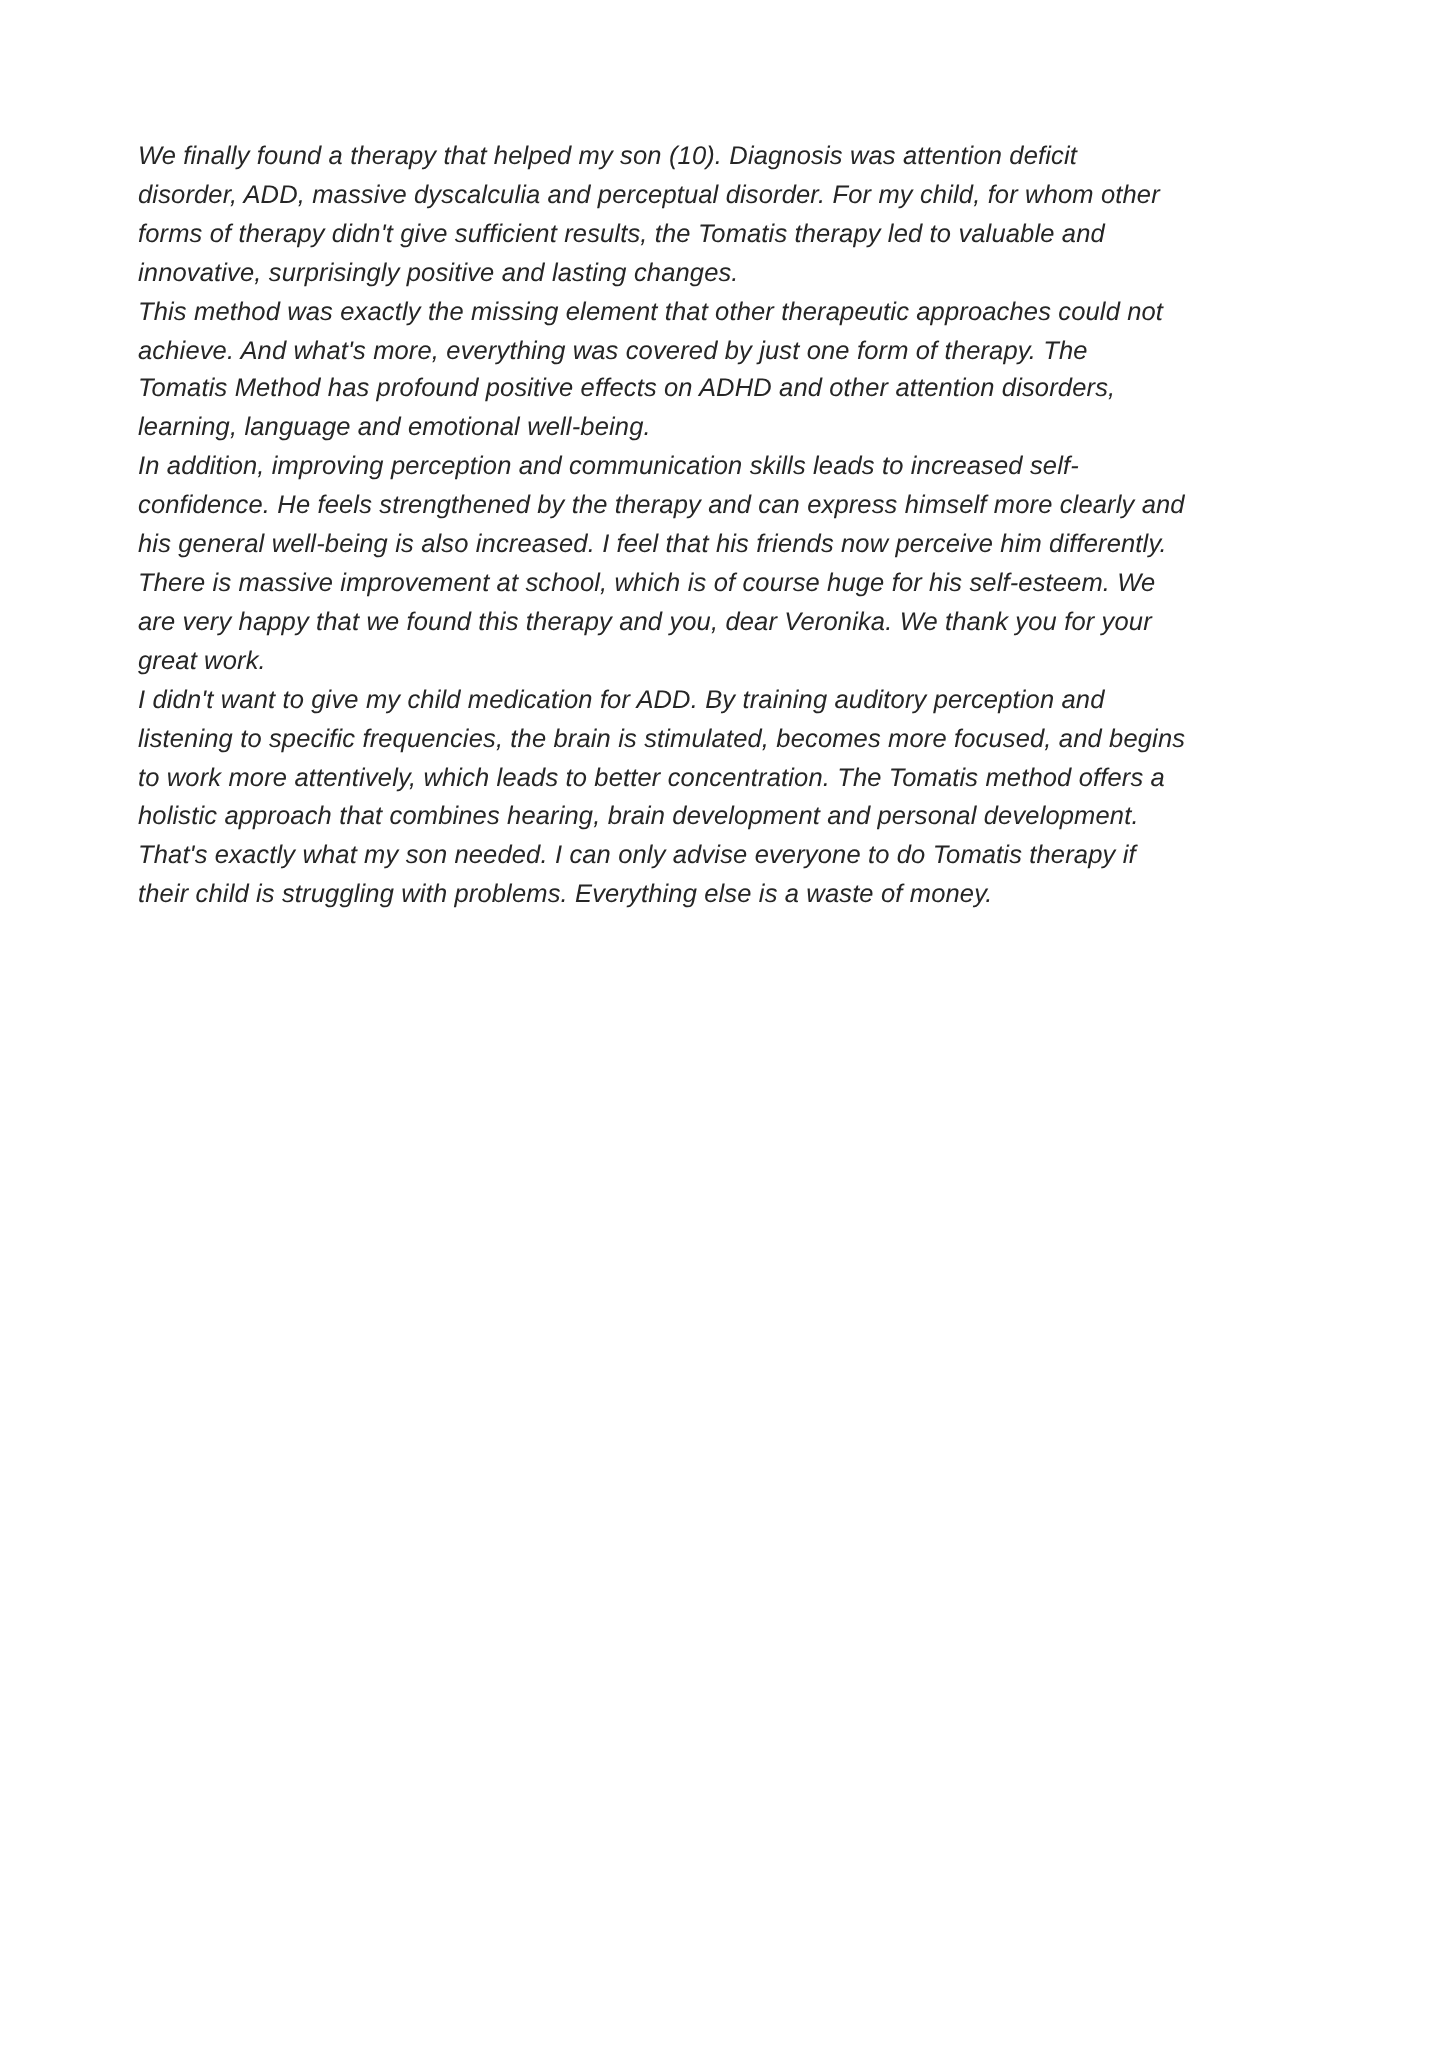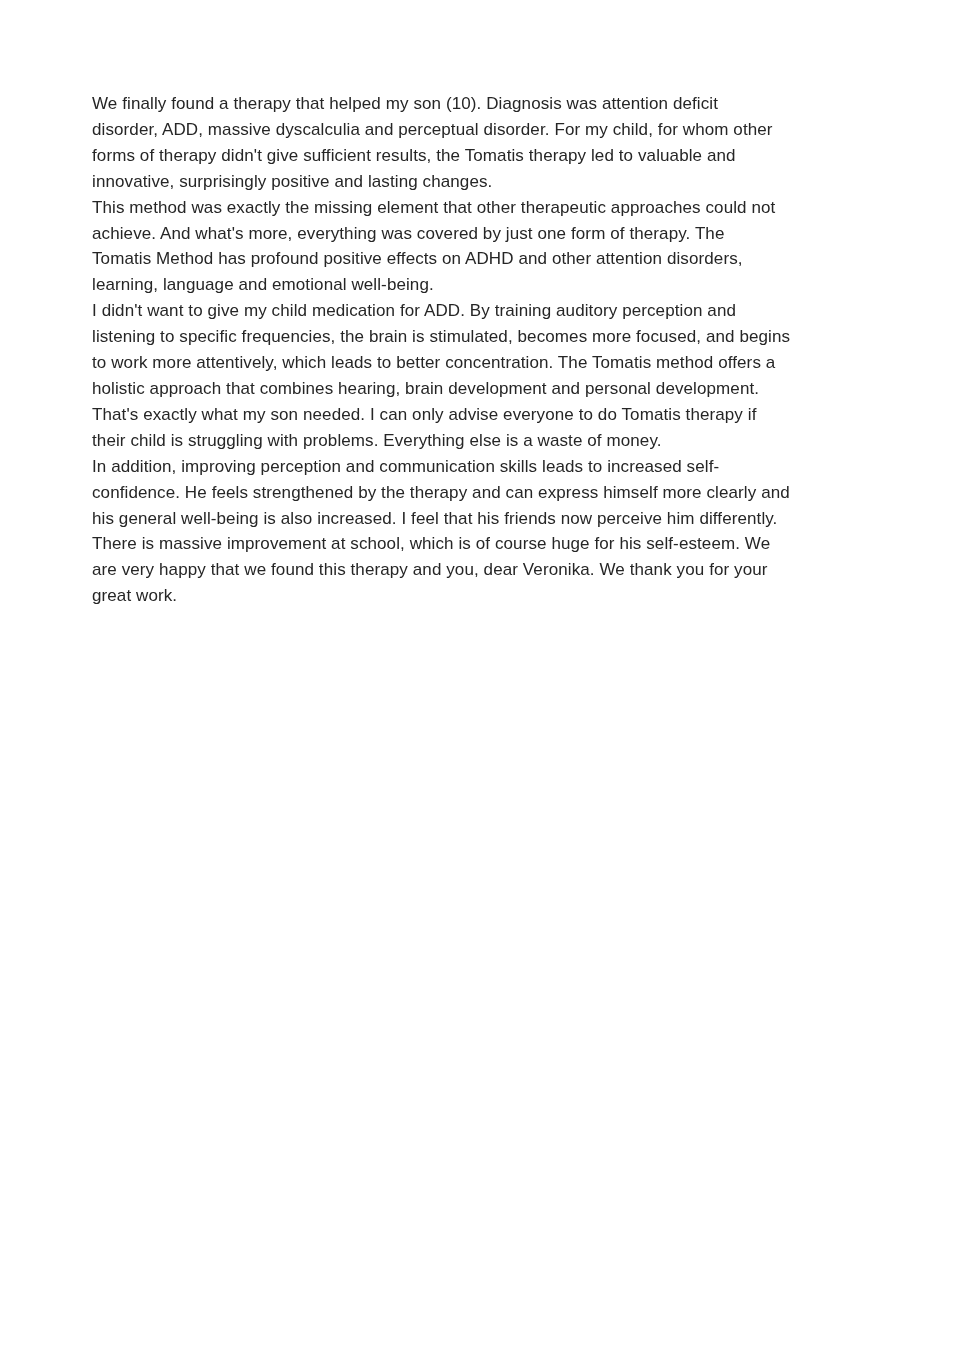--- a/index.html
+++ b/index.html
@@ -26,41 +26,42 @@
     width: 800px;
   }
   .paragraph {
     margin: 0;
     padding: 0;
     font-size: 17px;
     line-height: 25.9px;
     color: #262626;
     white-space: pre;
     letter-spacing: 0.1px;
+    font-style: italic;
   }
 </style>
 </head>
 <body>
 
 <div class="page">
   <div class="text-block">
     <p class="paragraph">We finally found a therapy that helped my son (10). Diagnosis was attention deficit
 disorder, ADD, massive dyscalculia and perceptual disorder. For my child, for whom other
 forms of therapy didn't give sufficient results, the Tomatis therapy led to valuable and
 innovative, surprisingly positive and lasting changes.</p>
     <p class="paragraph">This method was exactly the missing element that other therapeutic approaches could not
 achieve. And what's more, everything was covered by just one form of therapy. The
 Tomatis Method has profound positive effects on ADHD and other attention disorders,
 learning, language and emotional well-being.</p>
+    <p class="paragraph">In addition, improving perception and communication skills leads to increased self-
+confidence. He feels strengthened by the therapy and can express himself more clearly and
+his general well-being is also increased. I feel that his friends now perceive him differently.
+There is massive improvement at school, which is of course huge for his self-esteem. We
+are very happy that we found this therapy and you, dear Veronika. We thank you for your
+great work.</p>
     <p class="paragraph">I didn't want to give my child medication for ADD. By training auditory perception and
 listening to specific frequencies, the brain is stimulated, becomes more focused, and begins
 to work more attentively, which leads to better concentration. The Tomatis method offers a
 holistic approach that combines hearing, brain development and personal development.
 That's exactly what my son needed. I can only advise everyone to do Tomatis therapy if
 their child is struggling with problems. Everything else is a waste of money.</p>
-    <p class="paragraph">In addition, improving perception and communication skills leads to increased self-
-confidence. He feels strengthened by the therapy and can express himself more clearly and
-his general well-being is also increased. I feel that his friends now perceive him differently.
-There is massive improvement at school, which is of course huge for his self-esteem. We
-are very happy that we found this therapy and you, dear Veronika. We thank you for your
-great work.</p>
   </div>
 </div>
 
 </body></html>

